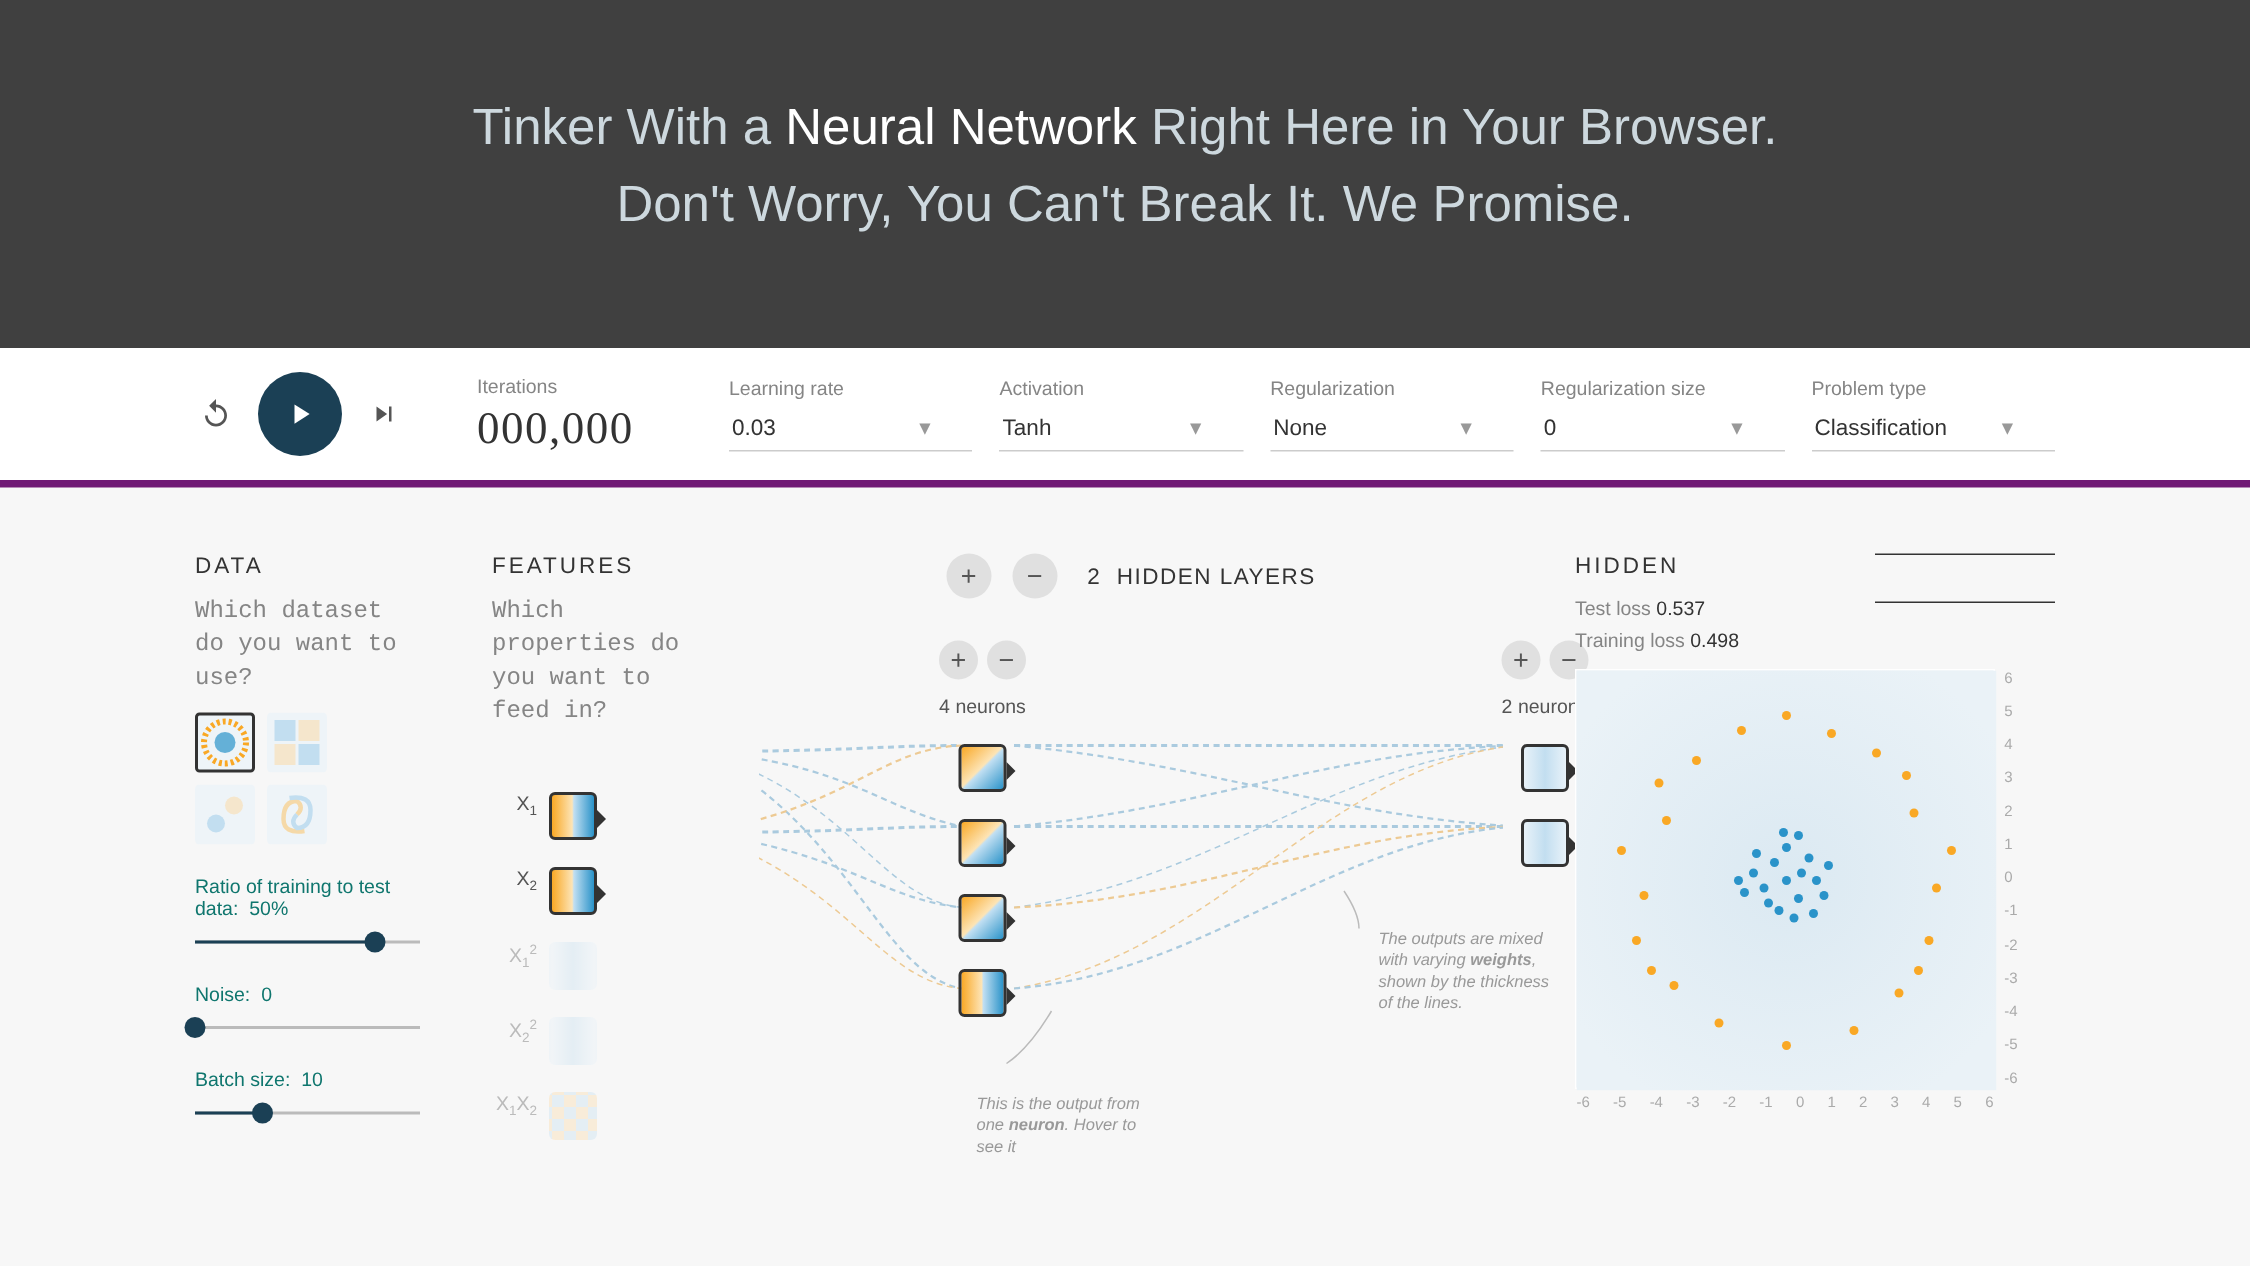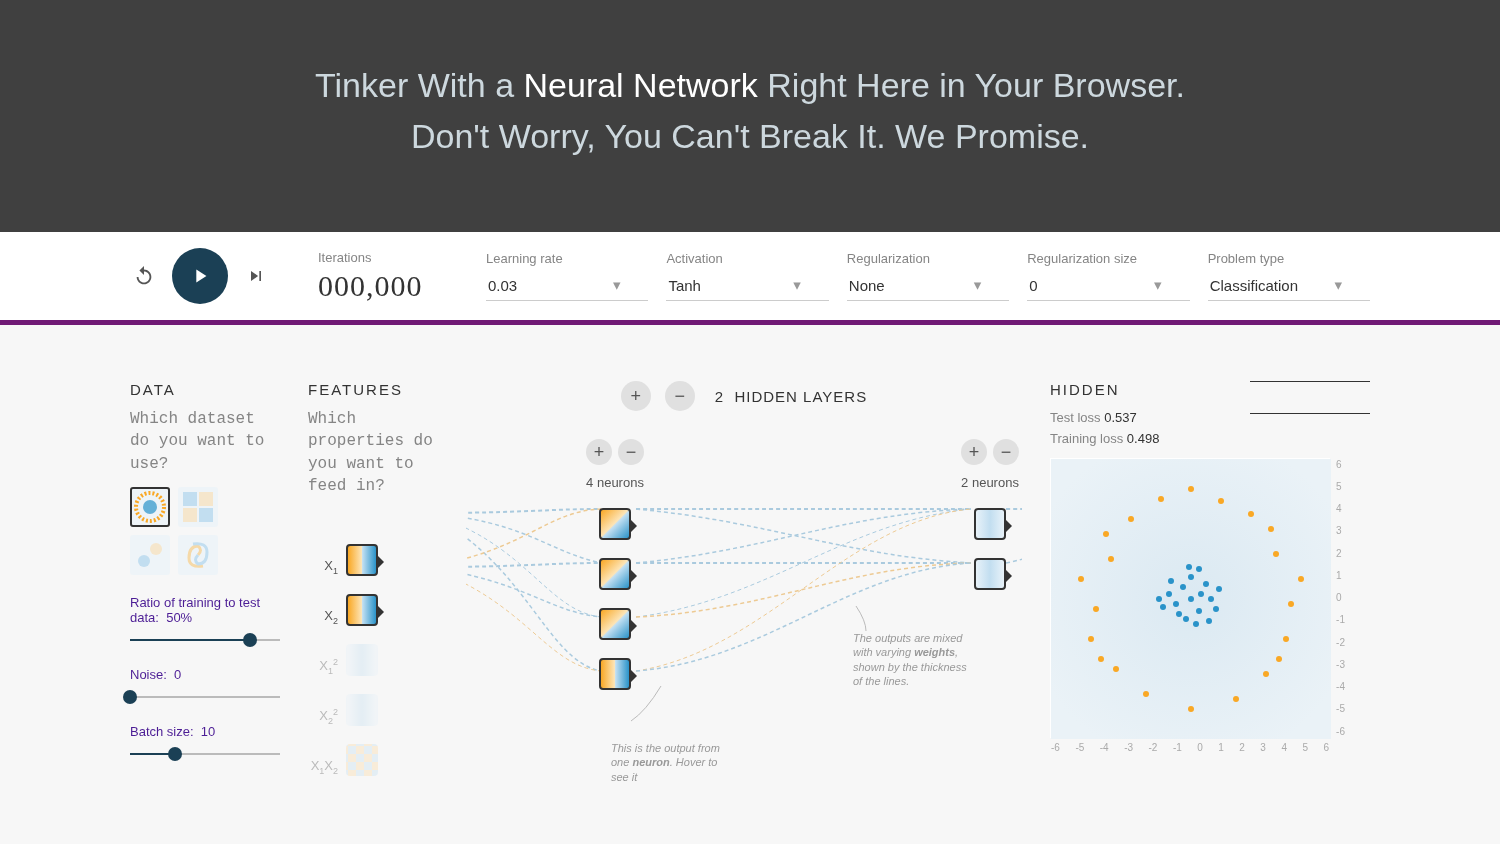--- a/index.html
+++ b/index.html
@@ -10,37 +10,37 @@
   .controls { background: #fff; border-bottom: 5px solid #701a75; padding: 16px 0; }
   .controls-inner { max-width: 1320px; margin: 0 auto; display: flex; align-items: center; gap: 18px; padding: 0 40px; }
   .playback { display: flex; align-items: center; gap: 14px; }
   .icon-btn { width: 28px; height: 28px; display: flex; align-items: center; justify-content: center; cursor: pointer; color: #555; }
   .play-btn { width: 56px; height: 56px; border-radius: 50%; background: #1b4055; color: #fff; display: flex; align-items: center; justify-content: center; cursor: pointer; }
   .ctrl-group { display: flex; flex-direction: column; gap: 4px; }
   .ctrl-label { font-size: 13px; color: #858585; }
   .iterations-val { font-size: 30px; color: #333; font-weight: 300; letter-spacing: 1px; font-family: Liberation Serif, serif; }
   .select { border: none; border-bottom: 1px solid #ccc; padding: 6px 28px 6px 2px; font-size: 15px; color: #333; background: transparent; cursor: pointer; position: relative; display: flex; align-items: center; justify-content: space-between; min-width: 140px; }
   .select .caret { color: #999; }
-  .main { max-width: 1320px; margin: 16px auto; padding: 40px; display: flex; gap: 28px; }
+  .main { max-width: 1320px; margin: 4px auto; padding: 40px; display: flex; gap: 48px; }
   .col-data { width: 150px; }
   .col-features { width: 130px; }
   .col-network { flex: 1; position: relative; }
   .col-output { width: 320px; }
   h4 { font-size: 15px; letter-spacing: 2px; color: #333; margin-bottom: 10px; font-weight: 500; }
   .subtext { font-size: 16px; color: #858585; line-height: 1.4; margin-bottom: 12px; font-family: Liberation Mono, monospace; }
   .dataset-grid { display: grid; grid-template-columns: 40px 40px; gap: 8px; margin-bottom: 20px; }
   .dataset-thumb { width: 40px; height: 40px; border-radius: 3px; cursor: pointer; border: 2px solid transparent; background: #eef4f8; display:flex; align-items:center; justify-content:center; }
   .dataset-thumb.selected { border: 2px solid #333; }
   .param-group { margin-bottom: 18px; }
-  .param-label { font-size: 13px; color: #4c1d95; margin-bottom: 6px; }
+  .param-label { font-size: 13px; color: #0f766e; margin-bottom: 6px; }
   .slider { width: 100%; height: 18px; position: relative; cursor: pointer; }
   .slider-track { position:absolute; top:8px; left:0; right:0; height:2px; background:#bbb; }
   .slider-fill { position:absolute; top:8px; left:0; height:2px; background:#1b4055; }
   .slider-thumb { position:absolute; top:2px; width:14px; height:14px; border-radius:50%; background:#1b4055; transform:translateX(-50%); }
-  .feature-row { display:flex; align-items:flex-end; gap:8px; margin-bottom:14px; height:36px; }
+  .feature-row { display:flex; align-items:flex-start; gap:8px; margin-bottom:14px; height:36px; }
   .feature-label { font-size:13px; color:#555; width:30px; text-align:right; }
   .feature-label.inactive { color:#bbb; }
   .feature-label sub, .feature-label sup { font-size:9px; }
   .node { width:32px; height:32px; border:2px solid #333; border-radius:4px; background: linear-gradient(90deg,#f9a825 0%,#fde4b5 48%,#c1dff2 52%,#2a93c9 100%); position:relative; }
   .node.inactive { border-color: transparent; opacity:0.35; }
   .node.diag { background: linear-gradient(135deg,#f9a825 0%,#fde4b5 48%,#c1dff2 52%,#2a93c9 100%); }
   .node.soft { background: linear-gradient(90deg,#e8f2f9,#c2def0,#e8f2f9); }
   .node.checker { background: repeating-conic-gradient(#fcd9a4 0% 25%, #c2def0 0% 50%); background-size:16px 16px; }
   .node.caret::after { content:''; position:absolute; right:-8px; top:10px; width:0; height:0; border-top:6px solid transparent; border-bottom:6px solid transparent; border-left:6px solid #333; }
   .layers-header { display:flex; align-items:center; justify-content:center; gap:14px; margin-bottom:20px; }
@@ -271,21 +271,21 @@
         <div class="round-btn" style="width:26px;height:26px">+</div>
         <div class="round-btn" style="width:26px;height:26px">−</div>
       </div>
       <span class="neuron-count">2 neurons</span>
       <div class="layer-neurons">
         <div class="node caret soft"></div>
         <div class="node caret soft"></div>
       </div>
     </div>
 
-    <div class="callout" style="left:387px;top:250px">The outputs are mixed with varying <b>weights</b>, shown by the thickness of the lines.</div>
+    <div class="callout" style="left:413px;top:250px">The outputs are mixed with varying <b>weights</b>, shown by the thickness of the lines.</div>
     <div class="callout" style="left:145px;top:360px">This is the output from one <b>neuron</b>. Hover to see it</div>
   </div>
 
   <div class="col-output" style="position:relative">
     <h4>HIDDEN</h4>
     <div class="output-stats">
       <span>Test loss</span> <span class="val">0.537</span><br>
       <span>Training loss</span> <span class="val">0.498</span>
     </div>
     <div class="loss-lines">

